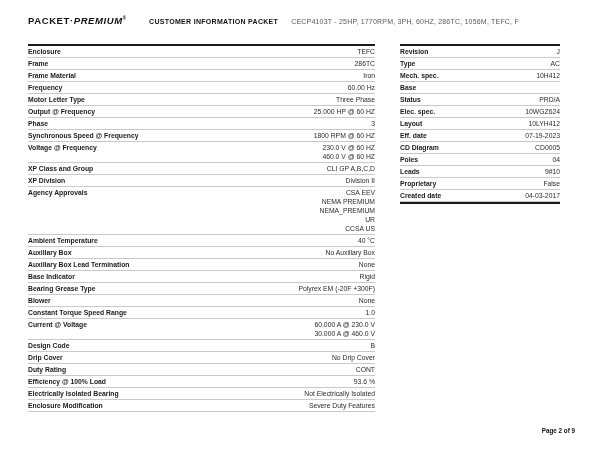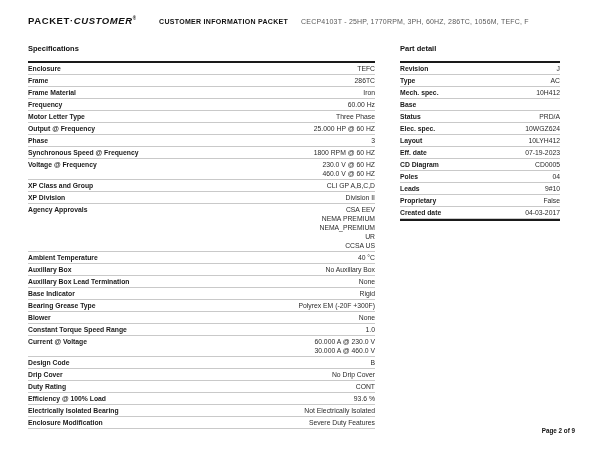--- a/index.html
+++ b/index.html
@@ -30,27 +30,26 @@
   .cell.value { text-align:right; flex:1; color:#2a2a2a; }
   
   .footer { position:absolute; top:427px; right:25px; font-size:6.3px; font-weight:bold; color:#111; }
 </style>
 </head>
 <body>
 
 <div class="page">
 
   <div class="hdr">
-    <span class="logo"><span>PACKET</span><span>·</span><span class="rel">CUSTOMER</span><sup>®</sup></span>
+    <span class="logo"><span>PACKET</span><span>·</span><span class="rel">PREMIUM</span><sup>®</sup></span>
     <span class="doc-title">CUSTOMER INFORMATION PACKET</span>
     <span class="doc-subtitle">CECP4103T - 25HP, 1770RPM, 3PH, 60HZ, 286TC, 1056M, TEFC, F</span>
   </div>
 
   <div class="section spec">
-    <h2>Specifications</h2>
     <div class="tbl" id="spec-table">
   <div class="row">
     <div class="cell label">Enclosure</div>
     <div class="cell value">
             <div>TEFC</div>
           </div>
   </div>
 
   <div class="row">
     <div class="cell label">Frame</div>
@@ -229,21 +228,20 @@
   <div class="row">
     <div class="cell label">Enclosure Modification</div>
     <div class="cell value">
             <div>Severe Duty Features</div>
           </div>
   </div>
 </div>
   </div>
 
   <div class="section part">
-    <h2>Part detail</h2>
     <div class="tbl closed" id="part-table">
   <div class="row">
     <div class="cell label">Revision</div>
     <div class="cell value">
             <div>J</div>
           </div>
   </div>
 
   <div class="row">
     <div class="cell label">Type</div>

